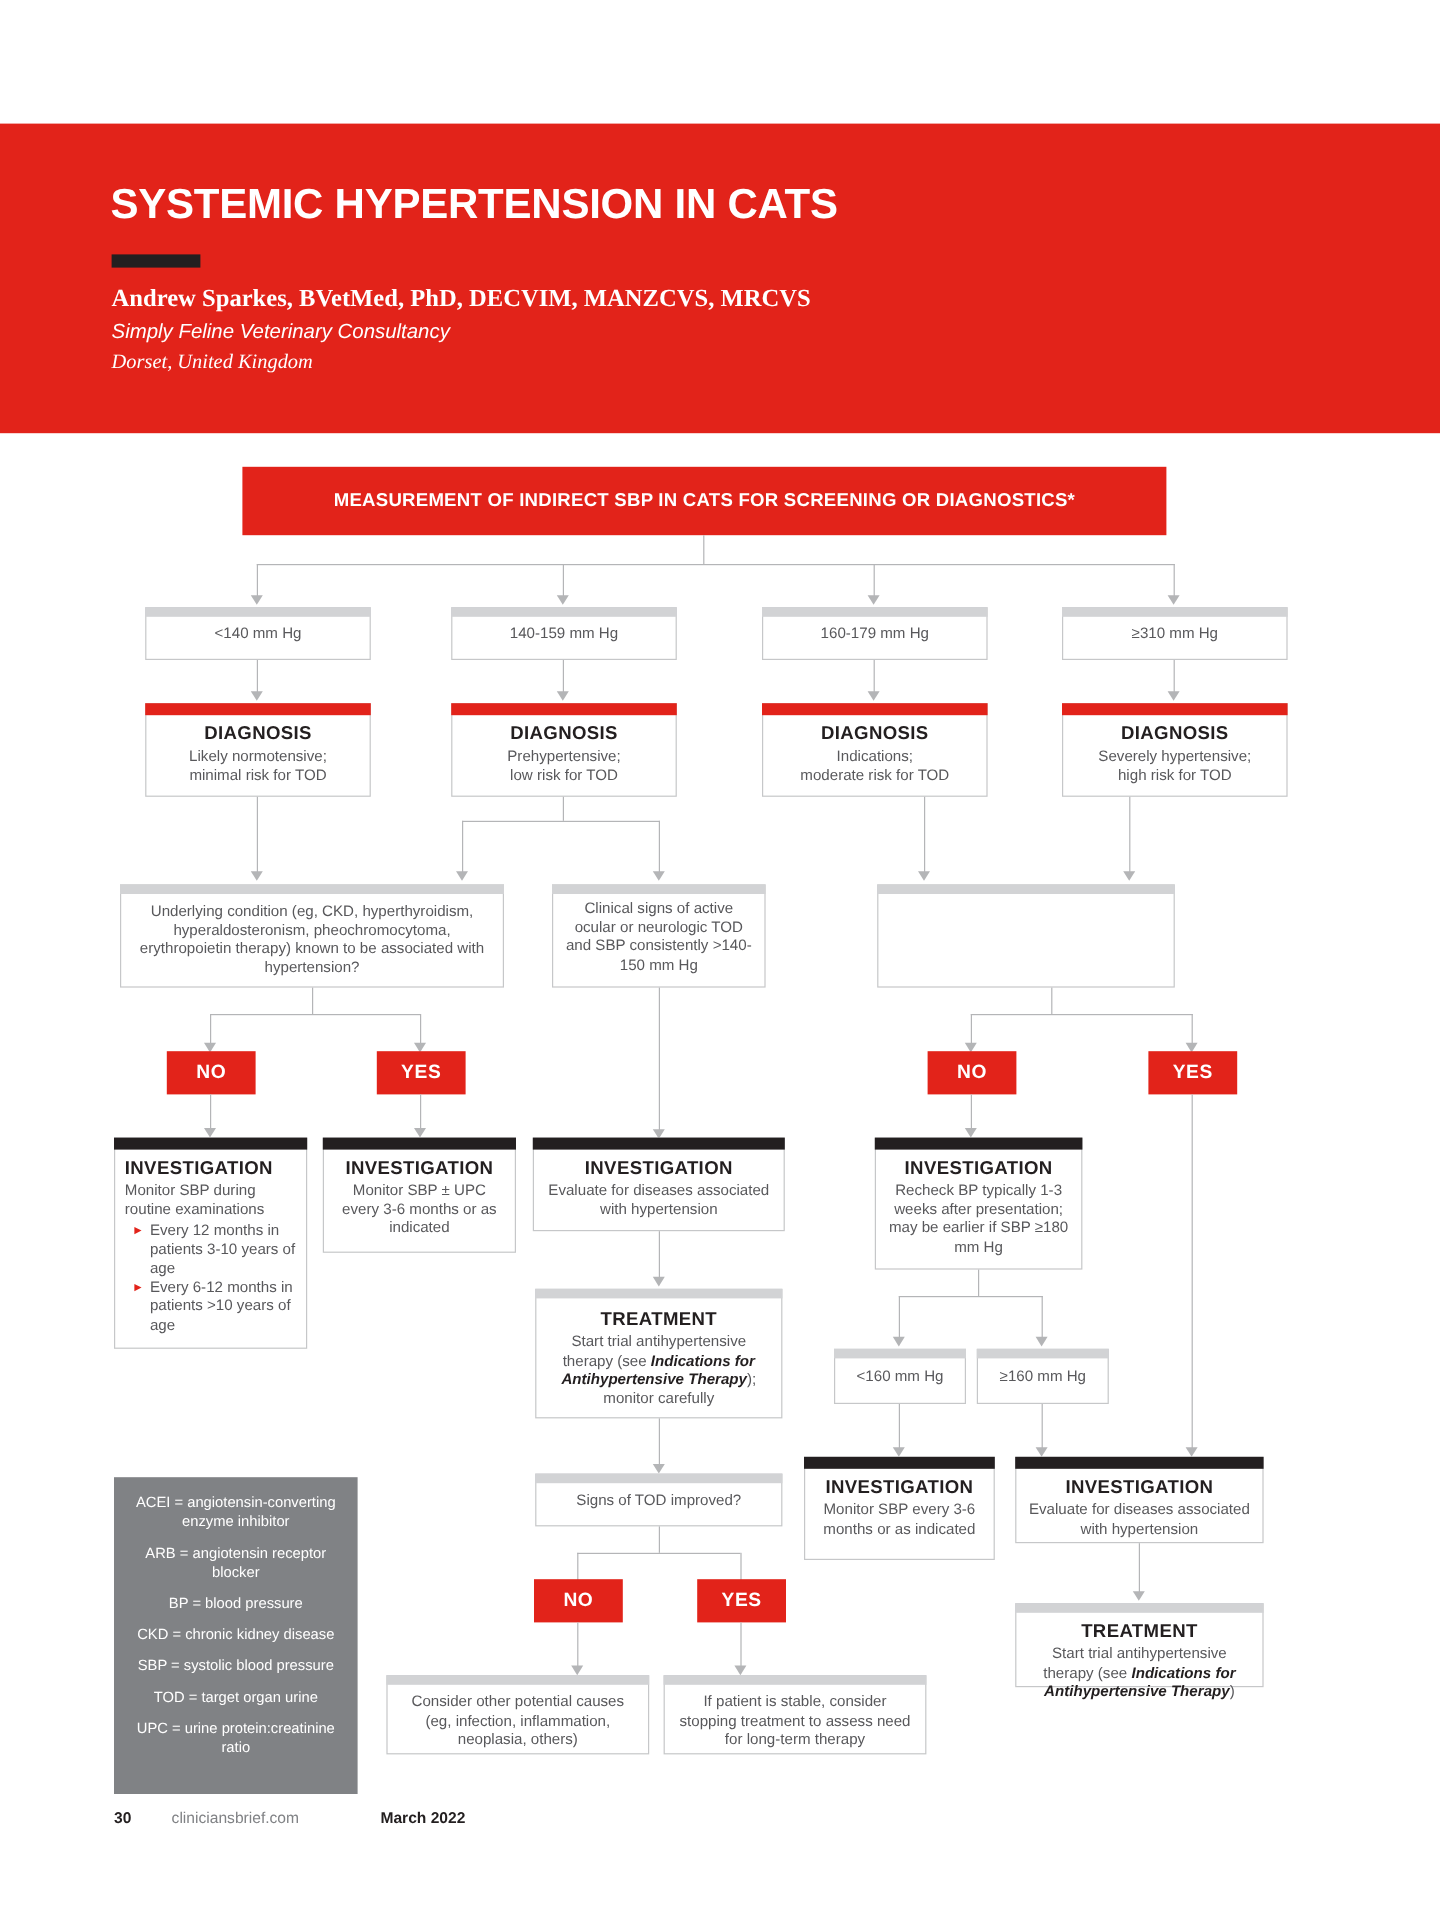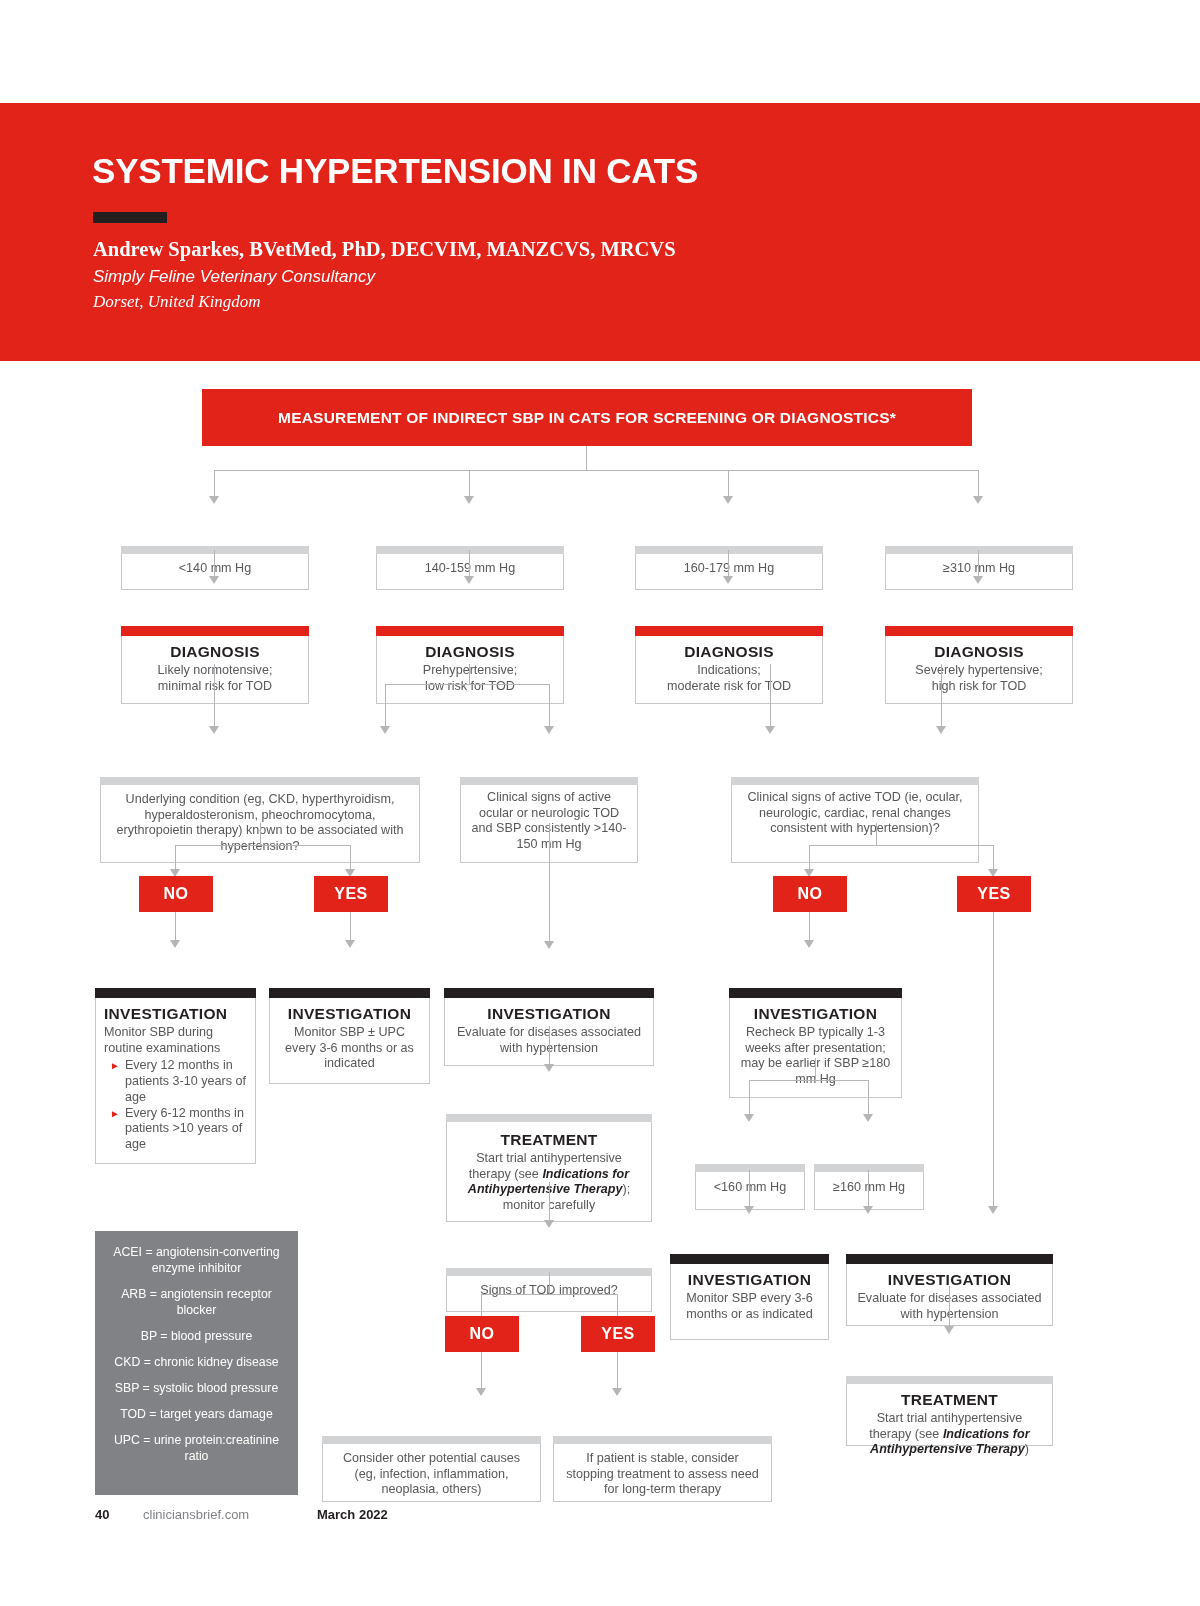--- a/index.html
+++ b/index.html
@@ -40,21 +40,20 @@
     font-family: "Liberation Serif", serif;
     font-size: 17px; font-style: italic; color: #fff;
   }
 
   
   .node {
     position: absolute;
     background: #fff;
     border: 1px solid #c6c7c9;
     text-align: center;
-    margin-top: 40px;
   }
   .node .cap {
     position: absolute; left: -1px; top: -1px; right: -1px;
     height: 8px;
   }
   .cap-gray  { background: #d2d3d5; }
   .cap-red   { background: #e2231a; height: 10px !important; }
   .cap-black { background: #231f20; height: 10px !important; }
 
   .node .body { padding: 8px 8px 6px; }
@@ -225,23 +224,20 @@
   </div>
 </div>
 <div class="node" style="left:460px; top:737px; width:178px; height:86px;">
   <div class="cap cap-gray"></div>
   <div class="body" style="padding-top:12px;">
     <span class="txt">Clinical signs of active ocular or neurologic TOD and SBP consistently &gt;140-150 mm Hg</span>
   </div>
 </div>
 <div class="node" style="left:731px; top:737px; width:248px; height:86px;">
   <div class="cap cap-gray"></div>
-  <div class="body" style="padding-top:12px;">
-    <span class="txt">Clinical signs of active TOD (ie, ocular, neurologic, cardiac, renal changes consistent with hypertension)?</span>
-  </div>
 </div>
 
 <div class="ln lnv" style="left:260px; top:823px; height:22px;"></div>
 <div class="ln lnh" style="left:175px; top:845px; width:175px;"></div>
 <div class="ln lnv" style="left:175px; top:845px; height:26px;"></div>
 <div class="ln lnv" style="left:350px; top:845px; height:26px;"></div>
 <div class="arw" style="left:170px; top:869px;"></div>
 <div class="arw" style="left:345px; top:869px;"></div>
 
 <div class="ln lnv" style="left:549px; top:823px; height:120px;"></div>
@@ -407,21 +403,21 @@
       <span class="txt">If patient is stable, consider stopping treatment to assess need for long-term therapy</span>
     </div>
 </div>
 
 <div id="legend">
   <div class="lrow">ACEI = angiotensin-converting enzyme inhibitor</div>
   <div class="lrow">ARB = angiotensin receptor blocker</div>
   <div class="lrow">BP = blood pressure</div>
   <div class="lrow">CKD = chronic kidney disease</div>
   <div class="lrow">SBP = systolic blood pressure</div>
-  <div class="lrow">TOD = target years damage</div>
+  <div class="lrow">TOD = target organ urine</div>
   <div class="lrow">UPC = urine protein:creatinine ratio</div>
 </div>
 
 <div id="footer">
-  <span id="pg">40</span>
+  <span id="pg">30</span>
   <span id="site">cliniciansbrief.com</span>
   <span id="date">March 2022</span>
 </div>
 
 </body></html>

